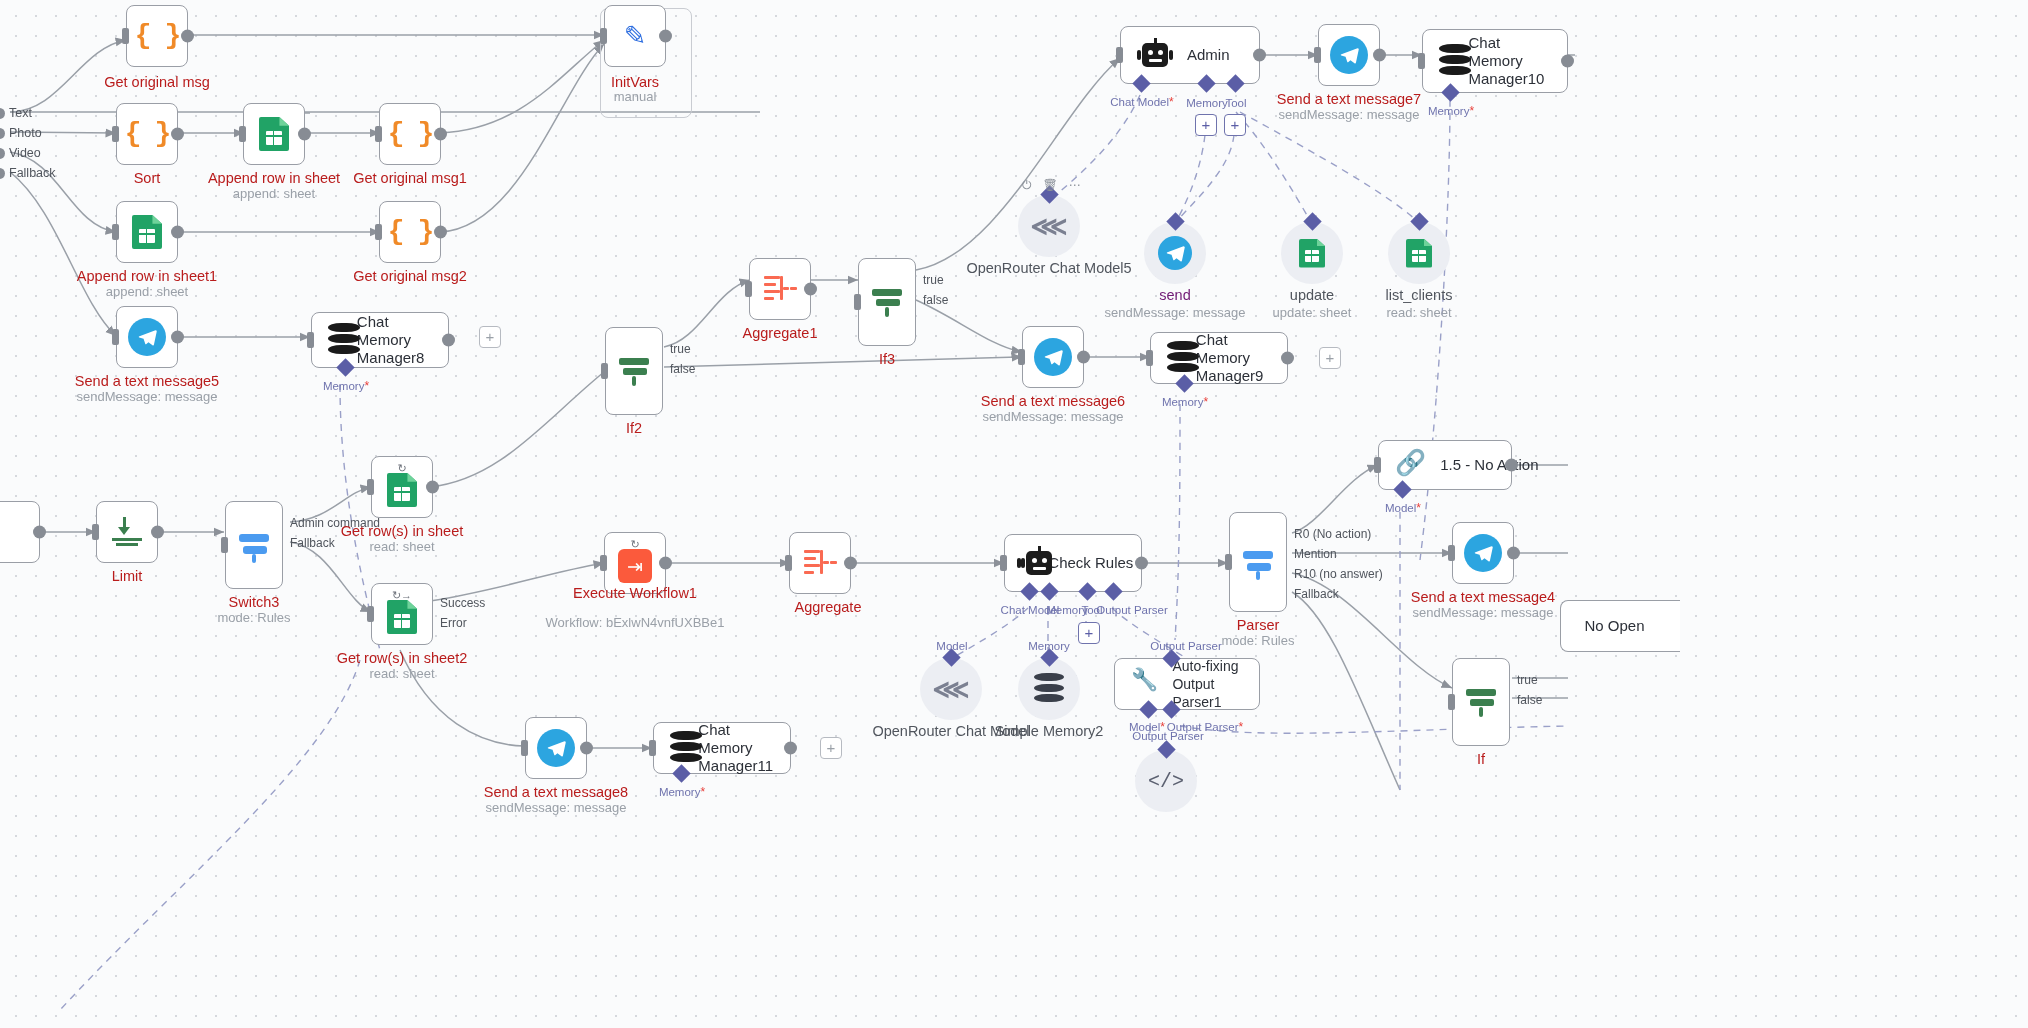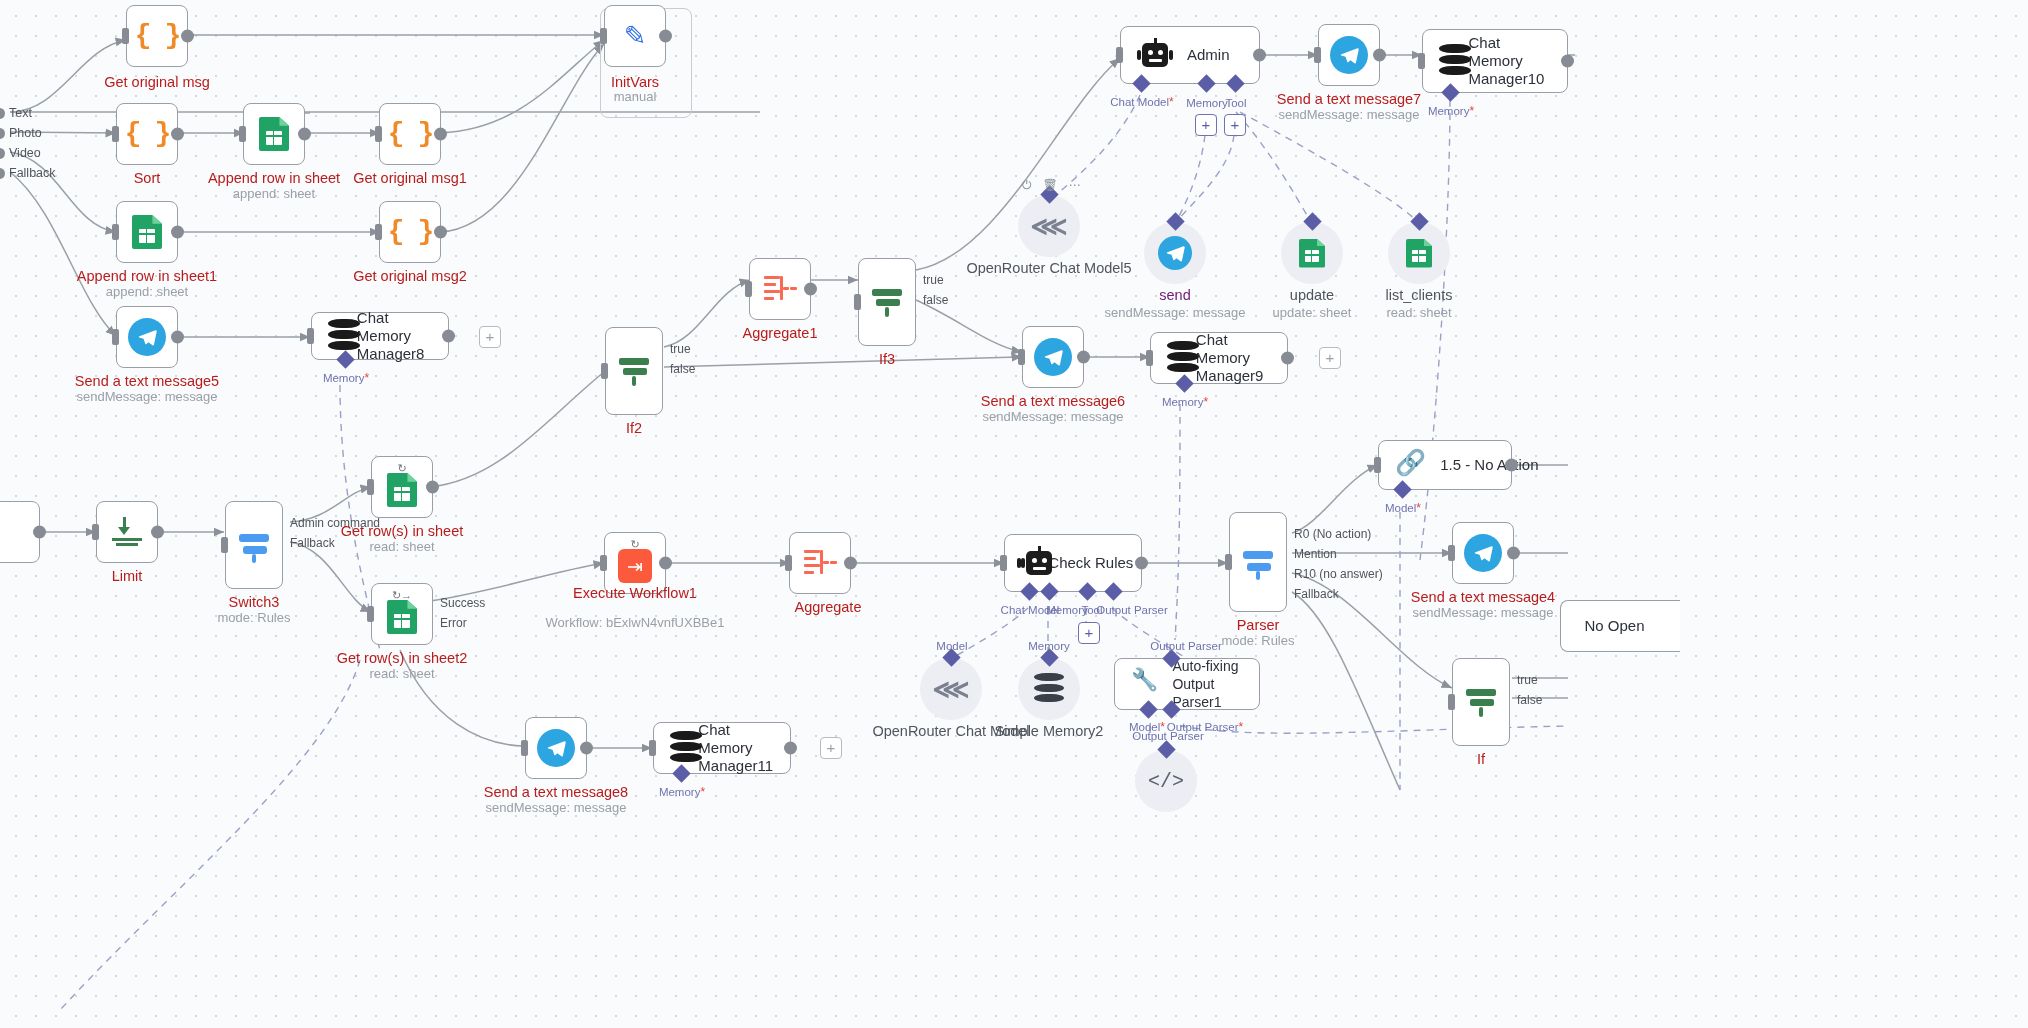--- a/index.html
+++ b/index.html
@@ -438,21 +438,21 @@
     <span class="tg-ic">
       <svg viewBox="0 0 24 24" fill="#fff">
           <path d="M21.9 3.3 2.8 10.7c-1 .4-1 1 -.2 1.3l4.9 1.5 1.9 5.7c.2.6.4.8 1 .4l2.7-2.1 4.6 3.4c.9.5 1.5.2 1.7-.8l3.1-14.6c.3-1.2-.4-1.7-1.6-1.2z"></path>
         </svg>
     </span>
     <span class="port-out"></span>
     <span class="node-label" style="top:66px;">Send a text message5</span>
     <span class="node-sublabel" style="top:82px;">sendMessage: message</span>
   </div>
 
-  <div class="node wide" style="left:311px; top:312px; width:138px; height:48px;">
+  <div class="node wide" style="left:311px; top:312px; width:138px; height:56px;">
     <span class="port-in"></span>
     <span class="db-ic">
         <i></i>
         <i></i>
         <i></i>
       </span>
     <span class="inline-title" style="white-space:normal; max-width:80px;">Chat Memory Manager8</span>
     <span class="port-out"></span>
     <span class="diamond" style="left:27px; bottom:-7px;"></span>
     <span class="conn-label" style="left:34px; bottom:-26px;"><span>Memory</span><span class="req-star">*</span></span>

